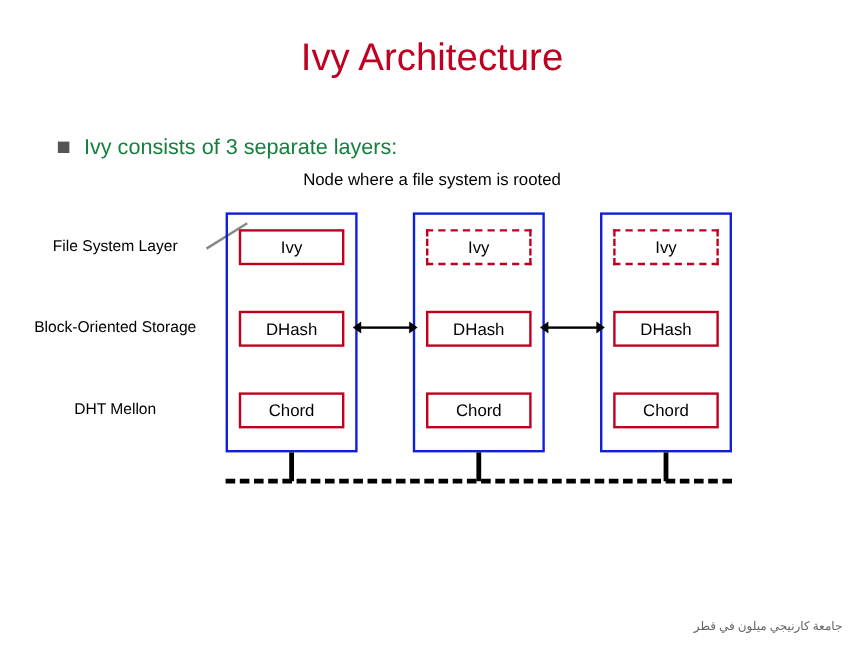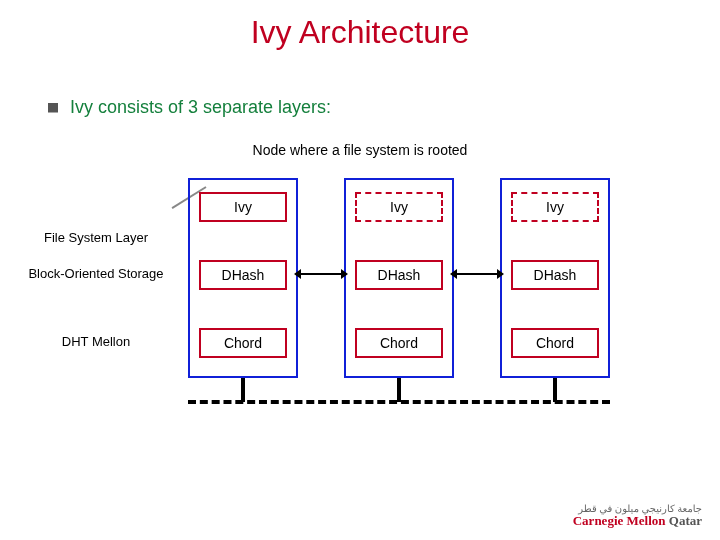--- a/index.html
+++ b/index.html
@@ -9,21 +9,21 @@
     font-family: Arial, Helvetica, sans-serif;
     background: #fff;
     position: relative;
     overflow: hidden;
   }
   .slide-title {
     text-align: center;
     font-size: 32px;
     color: #c00020;
     font-weight: normal;
-    padding-top: 14px;
+    padding-top: 29px;
   }
   .bullet-list {
     margin-top: 46px;
     margin-left: 48px;
   }
   .bullet {
     display: flex;
     align-items: center;
     font-size: 18px;
     color: #15803d;
@@ -32,39 +32,39 @@
     display: inline-block;
     width: 10px;
     height: 10px;
     background: #555;
     margin-right: 12px;
     clip-path: polygon(0 0, 100% 0, 100% 100%, 0 100%);
   }
   .caption {
     text-align: center;
     font-size: 14px;
-    margin-top: 24px;
+    margin-top: 8px;
     color: #000;
   }
   .diagram {
     position: relative;
     margin-top: 8px;
     width: 720px;
     height: 260px;
   }
   
   .layer-label {
     position: absolute;
     font-size: 13px;
     color: #000;
     text-align: center;
     width: 160px;
     left: 16px;
   }
-  .ll-1 { top: 32px; margin-top: 32px; }
+  .ll-1 { top: 32px; }
   .ll-2 { top: 100px; }
   .ll-3 { top: 168px; }
   
   .node-col {
     position: absolute;
     width: 110px;
     height: 200px;
     border: 2px solid #1020d8;
     background: transparent;
   }
@@ -209,16 +209,13 @@
   <div class="vleg vleg-1"></div>
   <div class="vleg vleg-2"></div>
   <div class="vleg vleg-3"></div>
 
   <div class="bus"></div>
 
 </div>
 
 <div class="logo">
   <div class="logo-ar">جامعة كارنيجي ميلون في قطر</div>
-  <div class="logo-en">
-    <span class="cm">Carnegie Mellon</span><span class="q"> Qatar</span>
-  </div>
 </div>
 
 </body></html>

